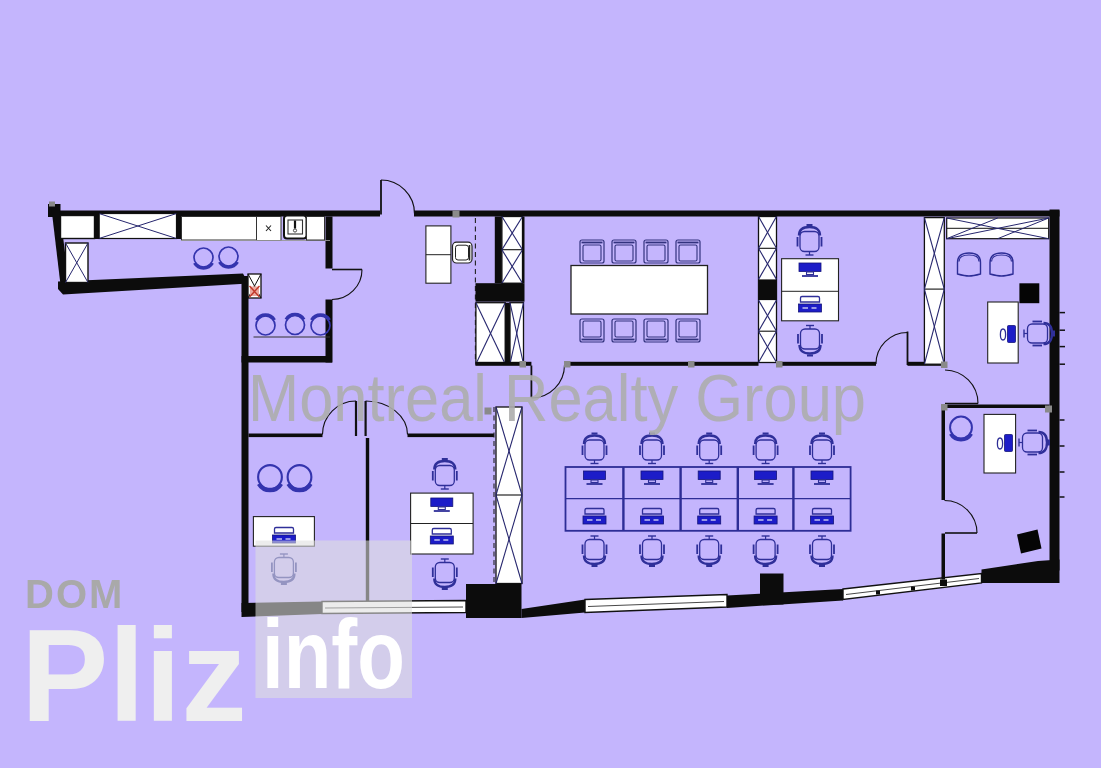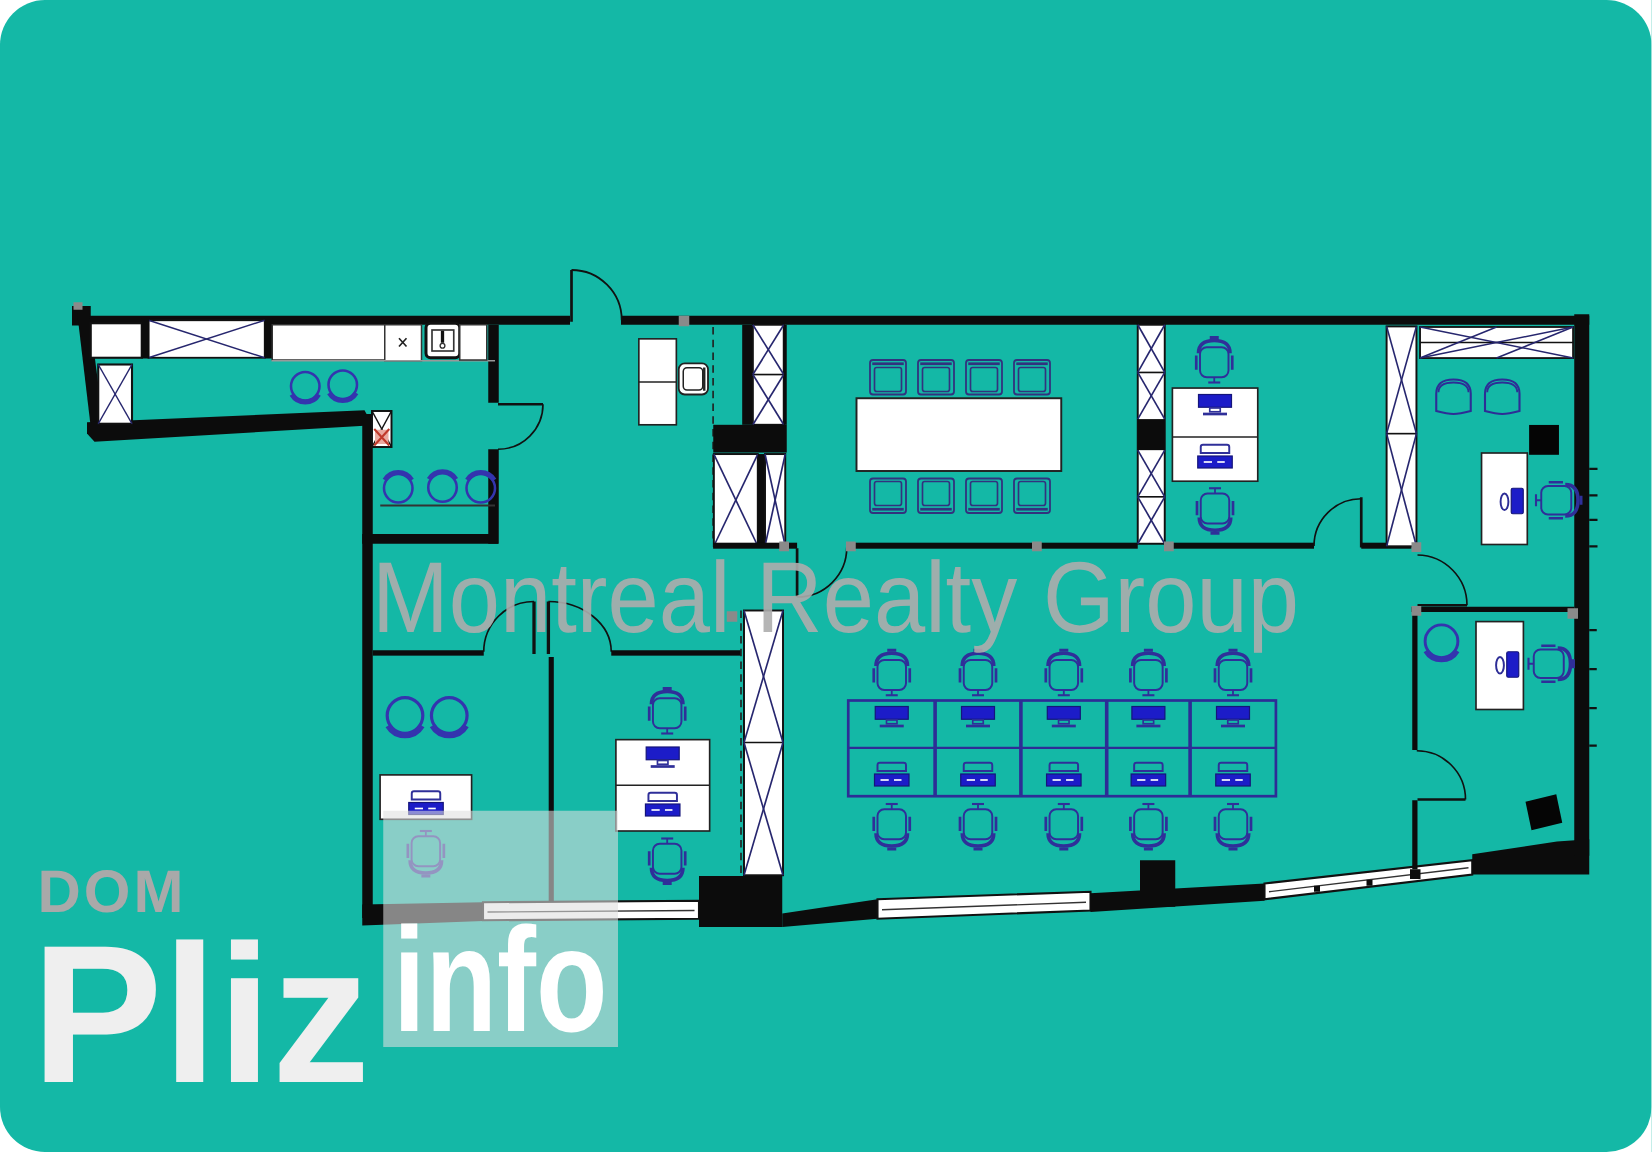--- a/index.html
+++ b/index.html
@@ -1,17 +1,17 @@
 <!DOCTYPE html>
 <html><head>
 <meta charset="utf-8">
 <style>
   html,body{margin:0;padding:0;background:#ffffff;}
-  #page{position:relative;width:1101px;height:768px;background:#14b8a6;overflow:hidden;
-        font-family:"Liberation Sans", sans-serif;border-radius:30px;}
+  #page{position:relative;width:1101px;height:768px;background:#c4b5fd;overflow:hidden;
+        font-family:"Liberation Sans", sans-serif;}
   svg{position:absolute;left:0;top:0;}
 </style>
 </head>
 <body>
 
 <div id="page">
 <svg width="1101" height="768" viewBox="0 0 1101 768">
 <defs>
 
   <g id="tcU">

